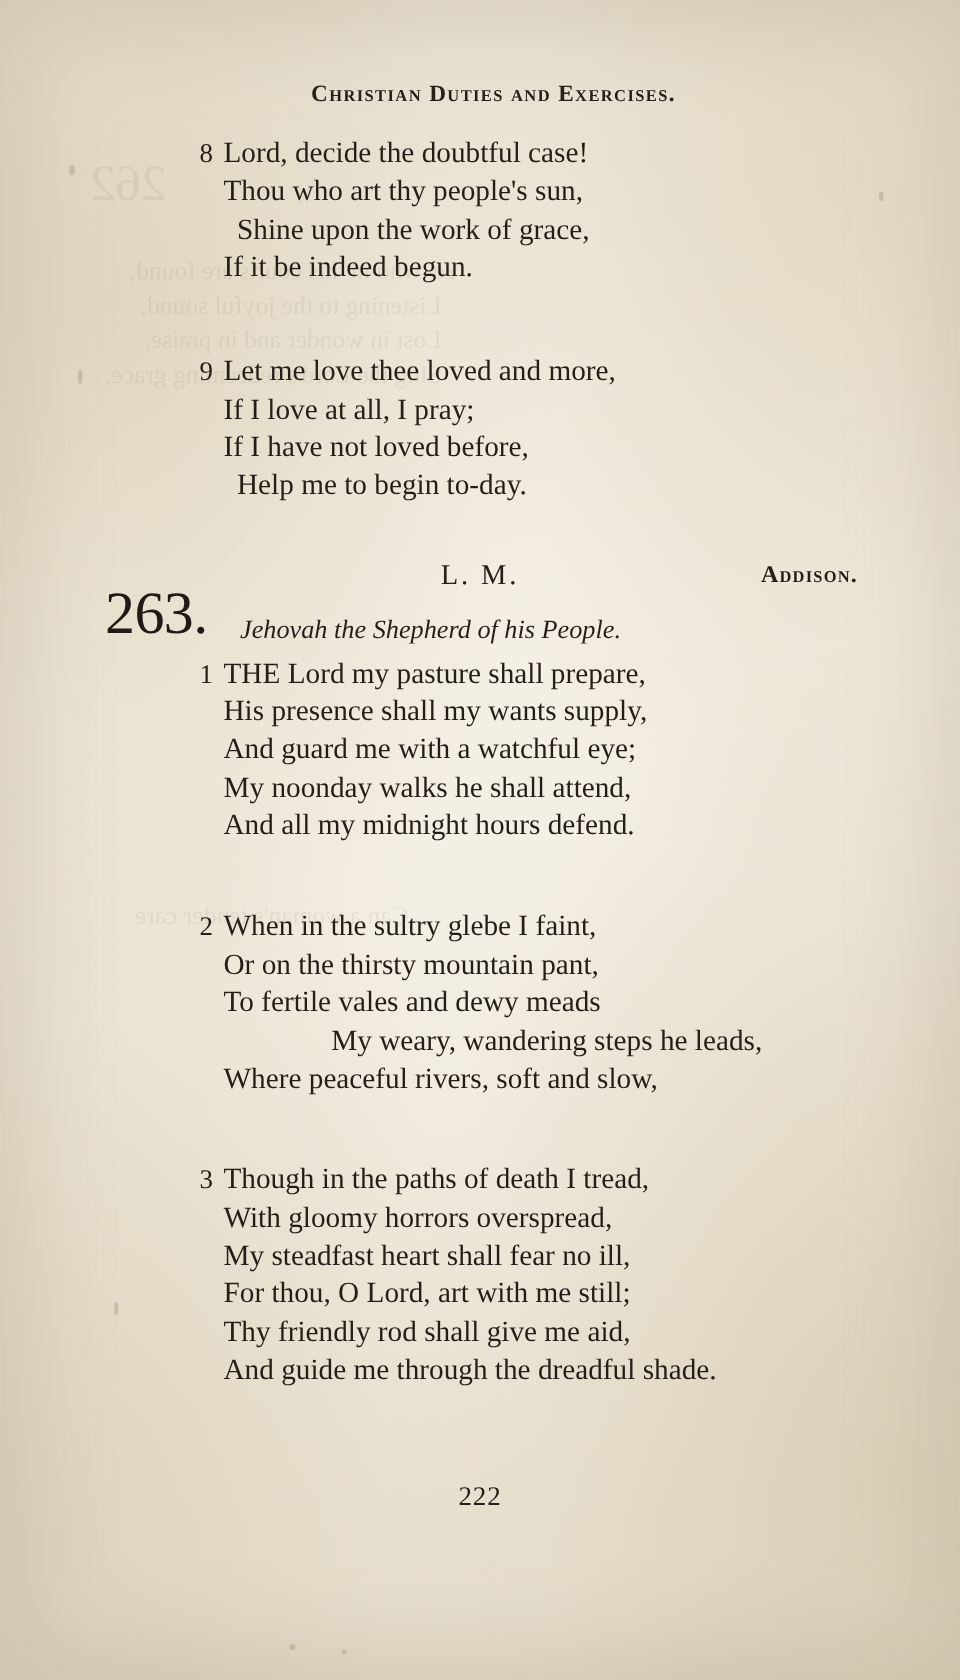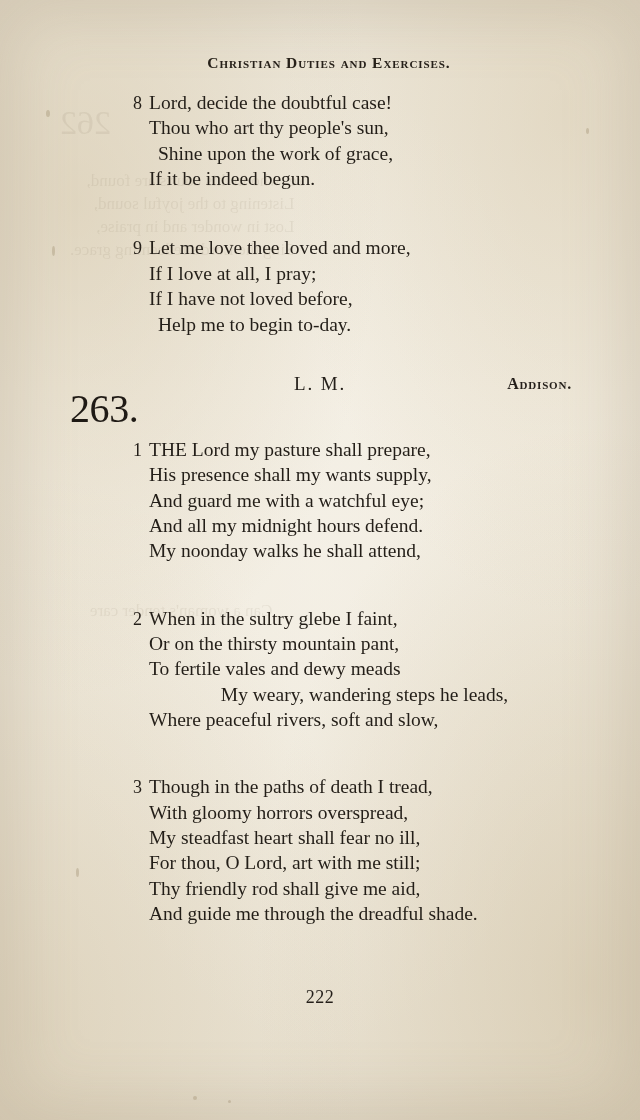--- a/index.html
+++ b/index.html
@@ -180,30 +180,31 @@
       <div class="line indent1">If I have not loved before,</div>
       <div class="line indent2">Help me to begin to-day.</div>
     </div>
 
   </div>
 
   <div class="hymn-head">
     <div class="meter">L. M.</div>
     <div class="author">Addison.</div>
     <div class="hymn-number">263.</div>
+    <div class="subtitle">Jehovah the Shepherd of his People.</div>
   </div>
 
   <div class="body-block">
 
     <div class="stanza">
       <div class="line indent0"><span class="num">1</span><span>THE Lord my pasture shall prepare,</span></div>
       <div class="line indent1" style="padding-left:89px;">His presence shall my wants supply,</div>
       <div class="line indent1" style="padding-left:89px;">And guard me with a watchful eye;</div>
+      <div class="line indent1" style="padding-left:89px;">My noonday walks he shall attend,</div>
       <div class="line indent1" style="padding-left:89px;">And all my midnight hours defend.</div>
-      <div class="line indent1" style="padding-left:89px;">My noonday walks he shall attend,</div>
     </div>
 
     <div class="stanza" style="margin-top:42px;">
       <div class="line indent0"><span class="num">2</span><span>When in the sultry glebe I faint,</span></div>
       <div class="line indent1" style="padding-left:89px;">Or on the thirsty mountain pant,</div>
       <div class="line indent1" style="padding-left:89px;">To fertile vales and dewy meads</div>
       <div class="line indent1" style="padding-left:89px;text-align:center;">My weary, wandering steps he leads,</div>
       <div class="line indent1" style="padding-left:89px;">Where peaceful rivers, soft and slow,</div>
     </div>
 

